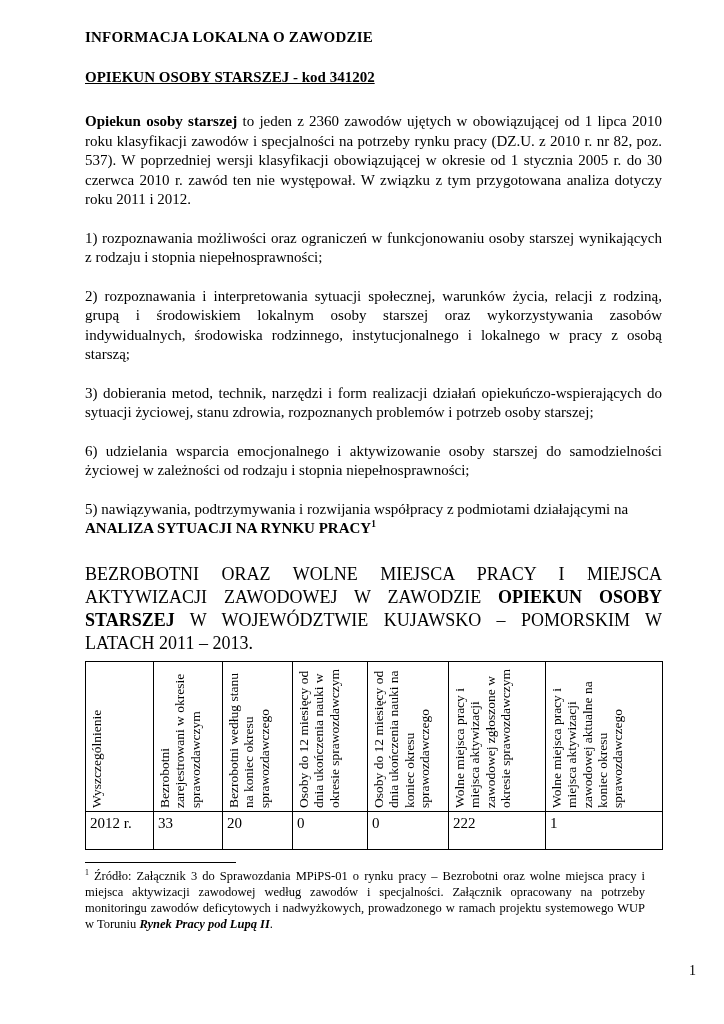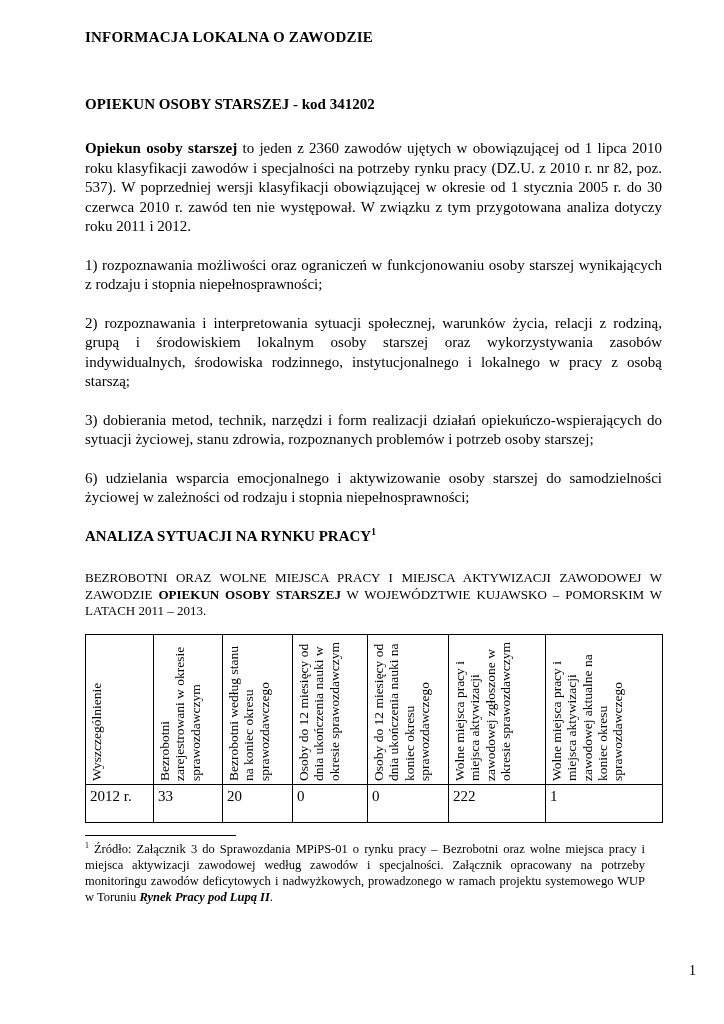--- a/index.html
+++ b/index.html
@@ -5,28 +5,28 @@
   * { margin:0; padding:0; box-sizing:border-box; }
   html, body { background:#ffffff; }
   .page {
     width:724px; height:1024px; background:#ffffff; color:#000000;
     font-family:"Liberation Serif","DejaVu Serif",serif;
     font-size:15px; line-height:1.3;
     padding:28px 62px 0 85px;
     position:relative; overflow:hidden;
   }
   .b { font-weight:bold; }
-  h1.title { font-size:15px; font-weight:bold; margin-bottom:47px; letter-spacing:0.2px; }
-  h2.subtitle { font-size:15px; font-weight:bold; margin-bottom:25px; }
+  h1.title { font-size:15px; font-weight:bold; margin-bottom:20px; letter-spacing:0.2px; }
+  h2.subtitle { font-size:15px; font-weight:bold; text-decoration:underline; margin-bottom:25px; }
   .para { text-align:justify; margin-bottom:19px; }
   .task { text-align:justify; margin-bottom:19px; }
   .task-last { margin-bottom:0; }
   .analiza { font-weight:bold; margin-bottom:24px; }
   sup { font-size:0.62em; vertical-align:super; line-height:0; }
-  .caption { font-size:13px; line-height:1.28; text-align:justify; margin-bottom:14px; }
+  .caption { font-size:18px; line-height:1.28; text-align:justify; margin-bottom:6px; }
 
   table.stats { border-collapse:collapse; table-layout:fixed; width:577px; }
   .stats th, .stats td { border:1px solid #000; }
   .stats th { height:150px; vertical-align:bottom; font-weight:normal; padding:2px 2px 3px 3px; text-align:left; }
   .vtext {
     writing-mode:vertical-rl;
     transform:rotate(180deg);
     height:142px;
     font-size:13.5px;
     line-height:1.13;
@@ -47,20 +47,21 @@
 
   <h2 class="subtitle">OPIEKUN OSOBY STARSZEJ -  kod 341202</h2>
 
   <p class="para"><span class="b">Opiekun osoby starszej</span><span> to jeden z 2360 zawodów ujętych w obowiązującej od 1 lipca 2010 roku  klasyfikacji zawodów i specjalności na potrzeby rynku pracy (DZ.U. z 2010 r. nr 82, poz. 537). W poprzedniej wersji klasyfikacji obowiązującej w okresie od 1 stycznia 2005 r. do 30 czerwca 2010 r. zawód ten nie występował. W związku z tym przygotowana analiza dotyczy  roku 2011 i 2012.</span></p>
 
 
   <p class="task">1)  rozpoznawania możliwości oraz ograniczeń w funkcjonowaniu osoby starszej wynikających z rodzaju i stopnia niepełnosprawności;</p>
   <p class="task">2) rozpoznawania i interpretowania sytuacji społecznej, warunków życia, relacji z rodziną, grupą i środowiskiem lokalnym osoby starszej oraz wykorzystywania zasobów indywidualnych, środowiska rodzinnego, instytucjonalnego i lokalnego w pracy z osobą starszą;</p>
   <p class="task">3) dobierania metod, technik, narzędzi i form realizacji działań opiekuńczo-wspierających do sytuacji życiowej, stanu zdrowia, rozpoznanych problemów i potrzeb osoby starszej;</p>
   <p class="task">6) udzielania wsparcia emocjonalnego i aktywizowanie osoby starszej do samodzielności życiowej w zależności od rodzaju i stopnia niepełnosprawności;</p>
+  <p class="task task-last">5) nawiązywania, podtrzymywania i rozwijania współpracy z podmiotami działającymi na</p>
 
   <p class="analiza"><span>ANALIZA SYTUACJI NA RYNKU PRACY</span><sup>1</sup></p>
 
   <p class="caption"><span>BEZROBOTNI ORAZ WOLNE MIEJSCA PRACY I MIEJSCA AKTYWIZACJI ZAWODOWEJ W ZAWODZIE </span><span class="b">OPIEKUN OSOBY STARSZEJ</span><span> W WOJEWÓDZTWIE KUJAWSKO – POMORSKIM W LATACH 2011 – 2013.</span></p>
 
   <table class="stats">
     <colgroup>
       <col style="width:68px">
         <col style="width:69px">
         <col style="width:70px">

